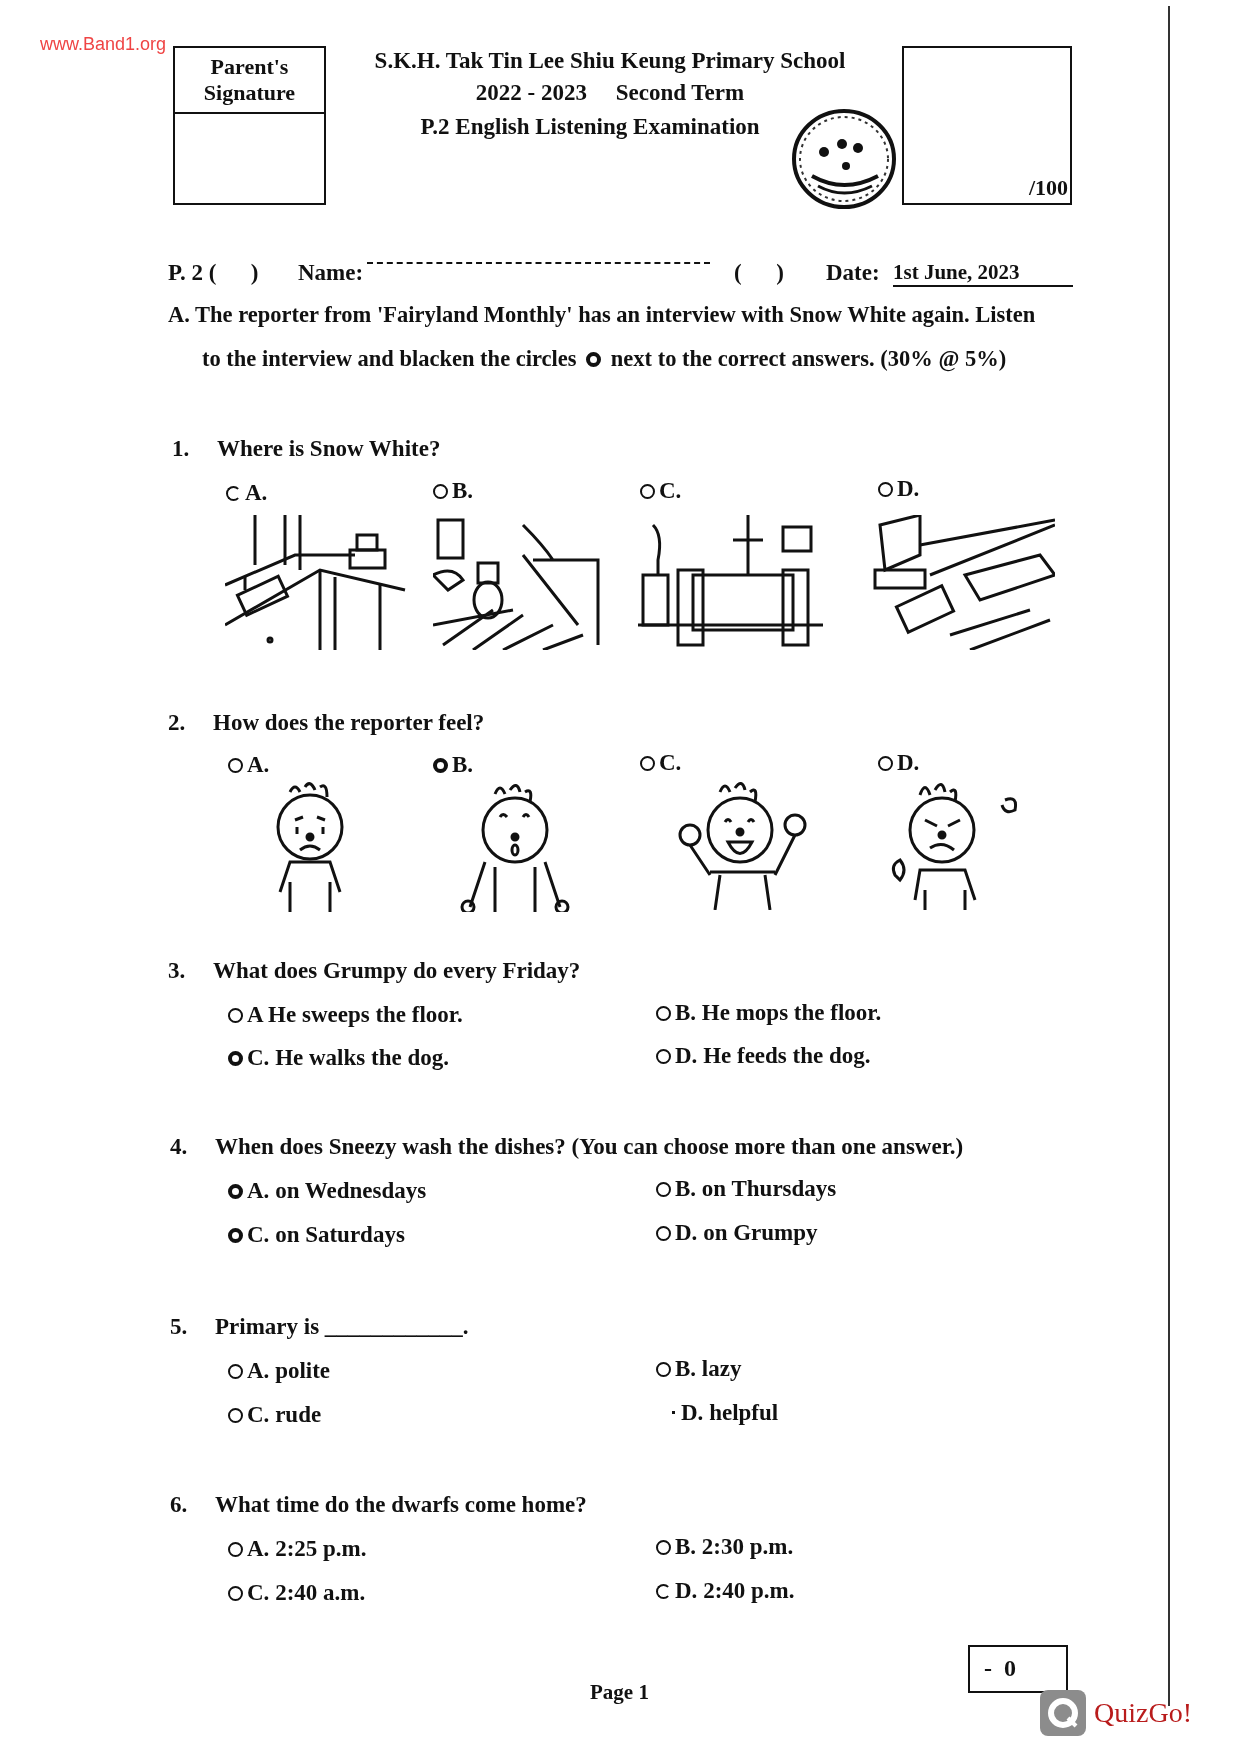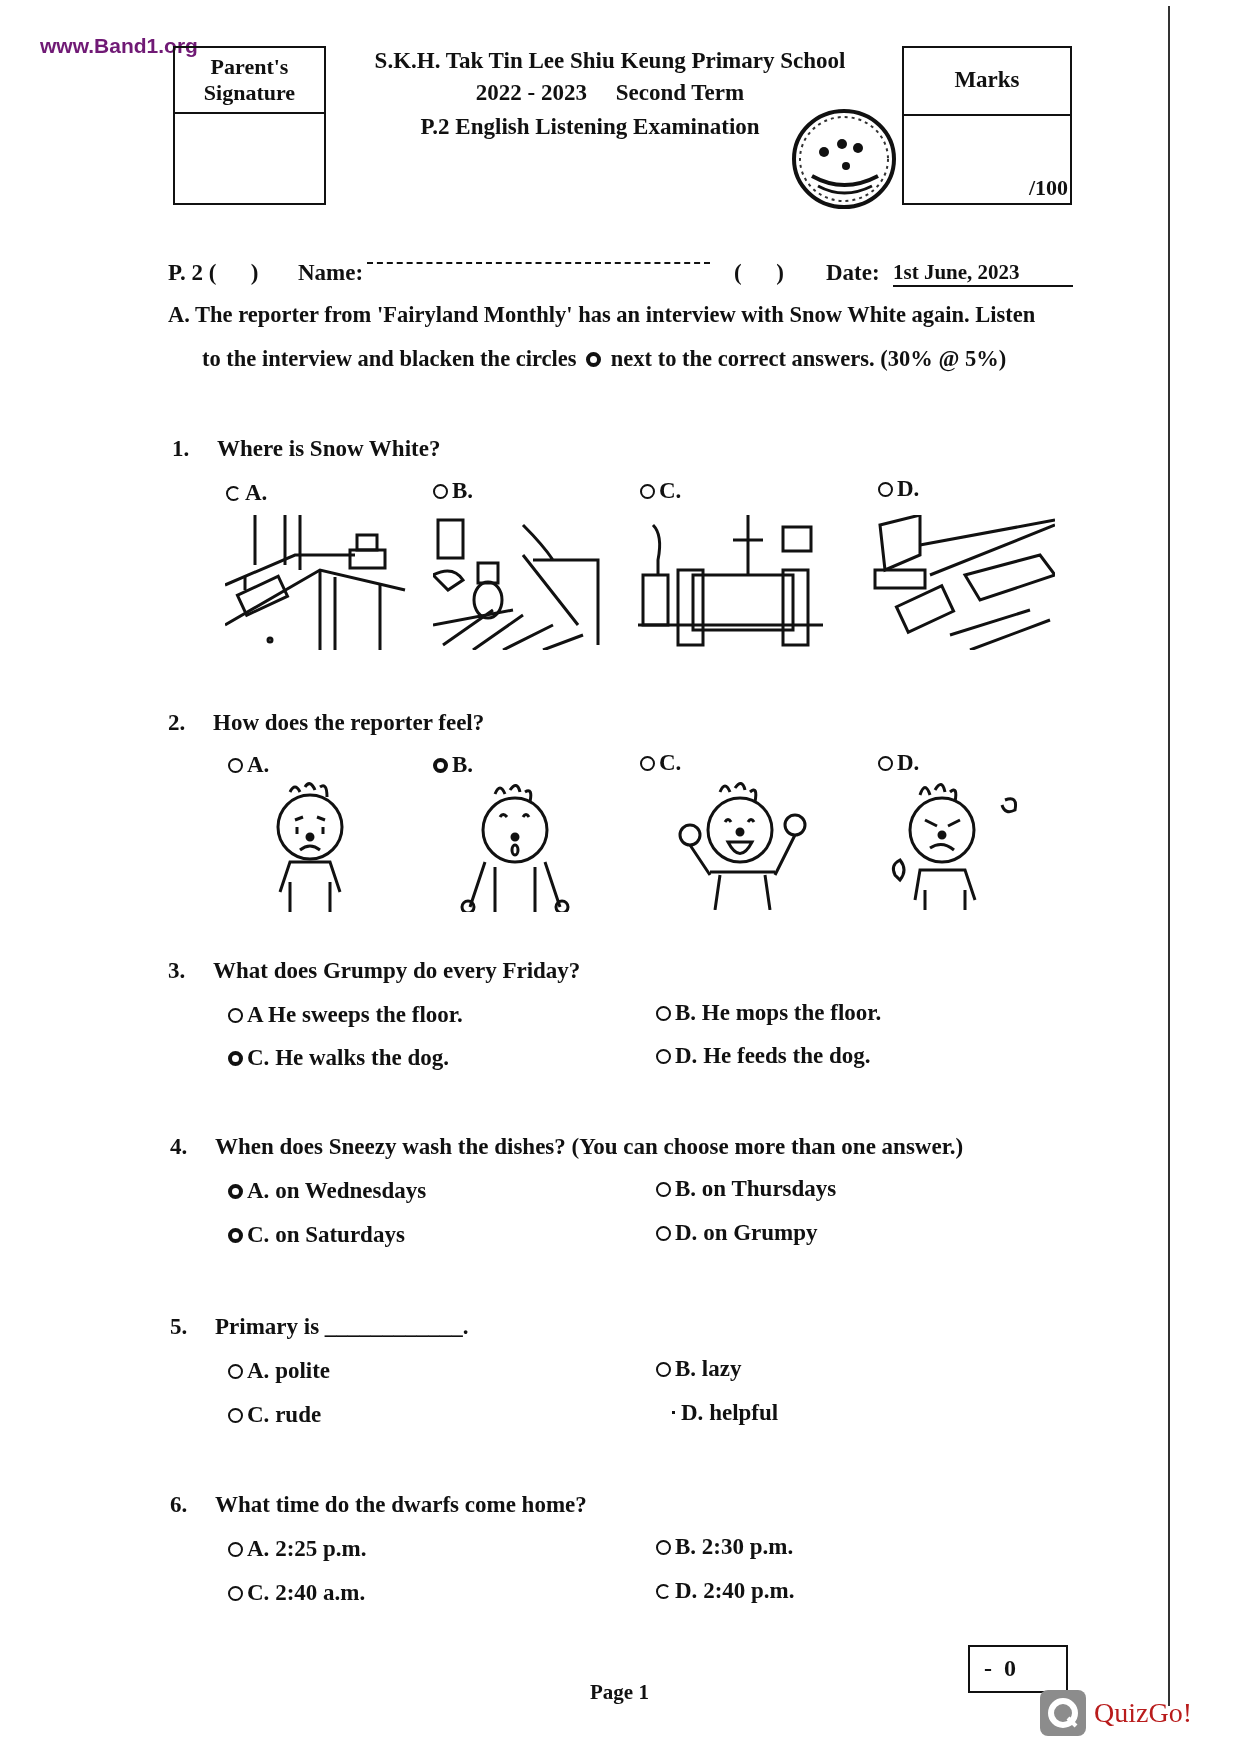--- a/index.html
+++ b/index.html
@@ -1,19 +1,19 @@
 <!DOCTYPE html>
 <html><head>
 <meta charset="utf-8">
 <style>
   html, body { margin:0; padding:0; background:#fff; }
   body { width:1240px; height:1754px; position:relative; overflow:hidden;
          font-family:"Liberation Serif", "DejaVu Serif", serif; color:#111; }
   .abs { position:absolute; }
-  .watermark-top { left:40px; top:34px; font-family:"Liberation Sans", sans-serif; font-size:21px; color:#701a75;font-weight:bold; }
+  .watermark-top { left:40px; top:34px; font-family:"Liberation Sans", sans-serif; font-size:18px; color:#ef4444; }
   .box { border:2.5px solid #111; box-sizing:border-box; }
   .sig-box { left:173px; top:46px; width:153px; height:159px; }
   .sig-box .head { height:66px; border-bottom:2.5px solid #111; text-align:center; font-size:22px; line-height:26px; padding-top:6px; box-sizing:border-box; font-weight:bold; }
   .marks-box { left:902px; top:46px; width:170px; height:159px; }
   .marks-box .head { height:66px; border-bottom:2.5px solid #111; text-align:center; font-size:23px; line-height:64px; font-weight:bold; }
   .marks-box .total { position:absolute; right:2px; bottom:2px; font-size:22px; font-weight:bold; }
   .title { left:320px; width:580px; text-align:center; font-weight:bold; font-size:23px; }
   .logo { left:790px; top:108px; width:108px; height:102px; }
   .right-rule { left:1168px; top:6px; width:2px; height:1700px; background:#333; }
   .info-row { top:240px; left:168px; font-size:23px; font-weight:bold;margin-top:20px; }
@@ -50,21 +50,20 @@
   <ellipse cx="54" cy="51" rx="44" ry="42" fill="none" stroke="#333" stroke-width="2" stroke-dasharray="3 4"></ellipse>
   <circle cx="34" cy="44" r="5" fill="#111"></circle>
     <circle cx="52" cy="36" r="5" fill="#111"></circle>
     <circle cx="68" cy="40" r="5" fill="#111"></circle>
   <circle cx="56" cy="58" r="4" fill="#111"></circle>
   <path d="M22 68 Q54 86 88 68" fill="none" stroke="#111" stroke-width="4"></path>
   <path d="M28 78 Q54 92 82 78" fill="none" stroke="#111" stroke-width="3"></path>
 </svg>
 
 <div class="abs box marks-box">
-  <div class="head">Marks</div>
   <div class="total">/100</div>
 </div>
 
 <div class="abs right-rule"></div>
 
 <div class="abs info-row" style="white-space:pre">P. 2 (      )</div>
 <div class="abs info-row" style="left:298px">Name:</div>
 <div class="abs" style="left:367px;top:262px;width:343px;border-bottom:2px dashed #111"></div>
 <div class="abs info-row" style="left:734px;white-space:pre">(      )</div>
 <div class="abs info-row" style="left:826px">Date:</div>

